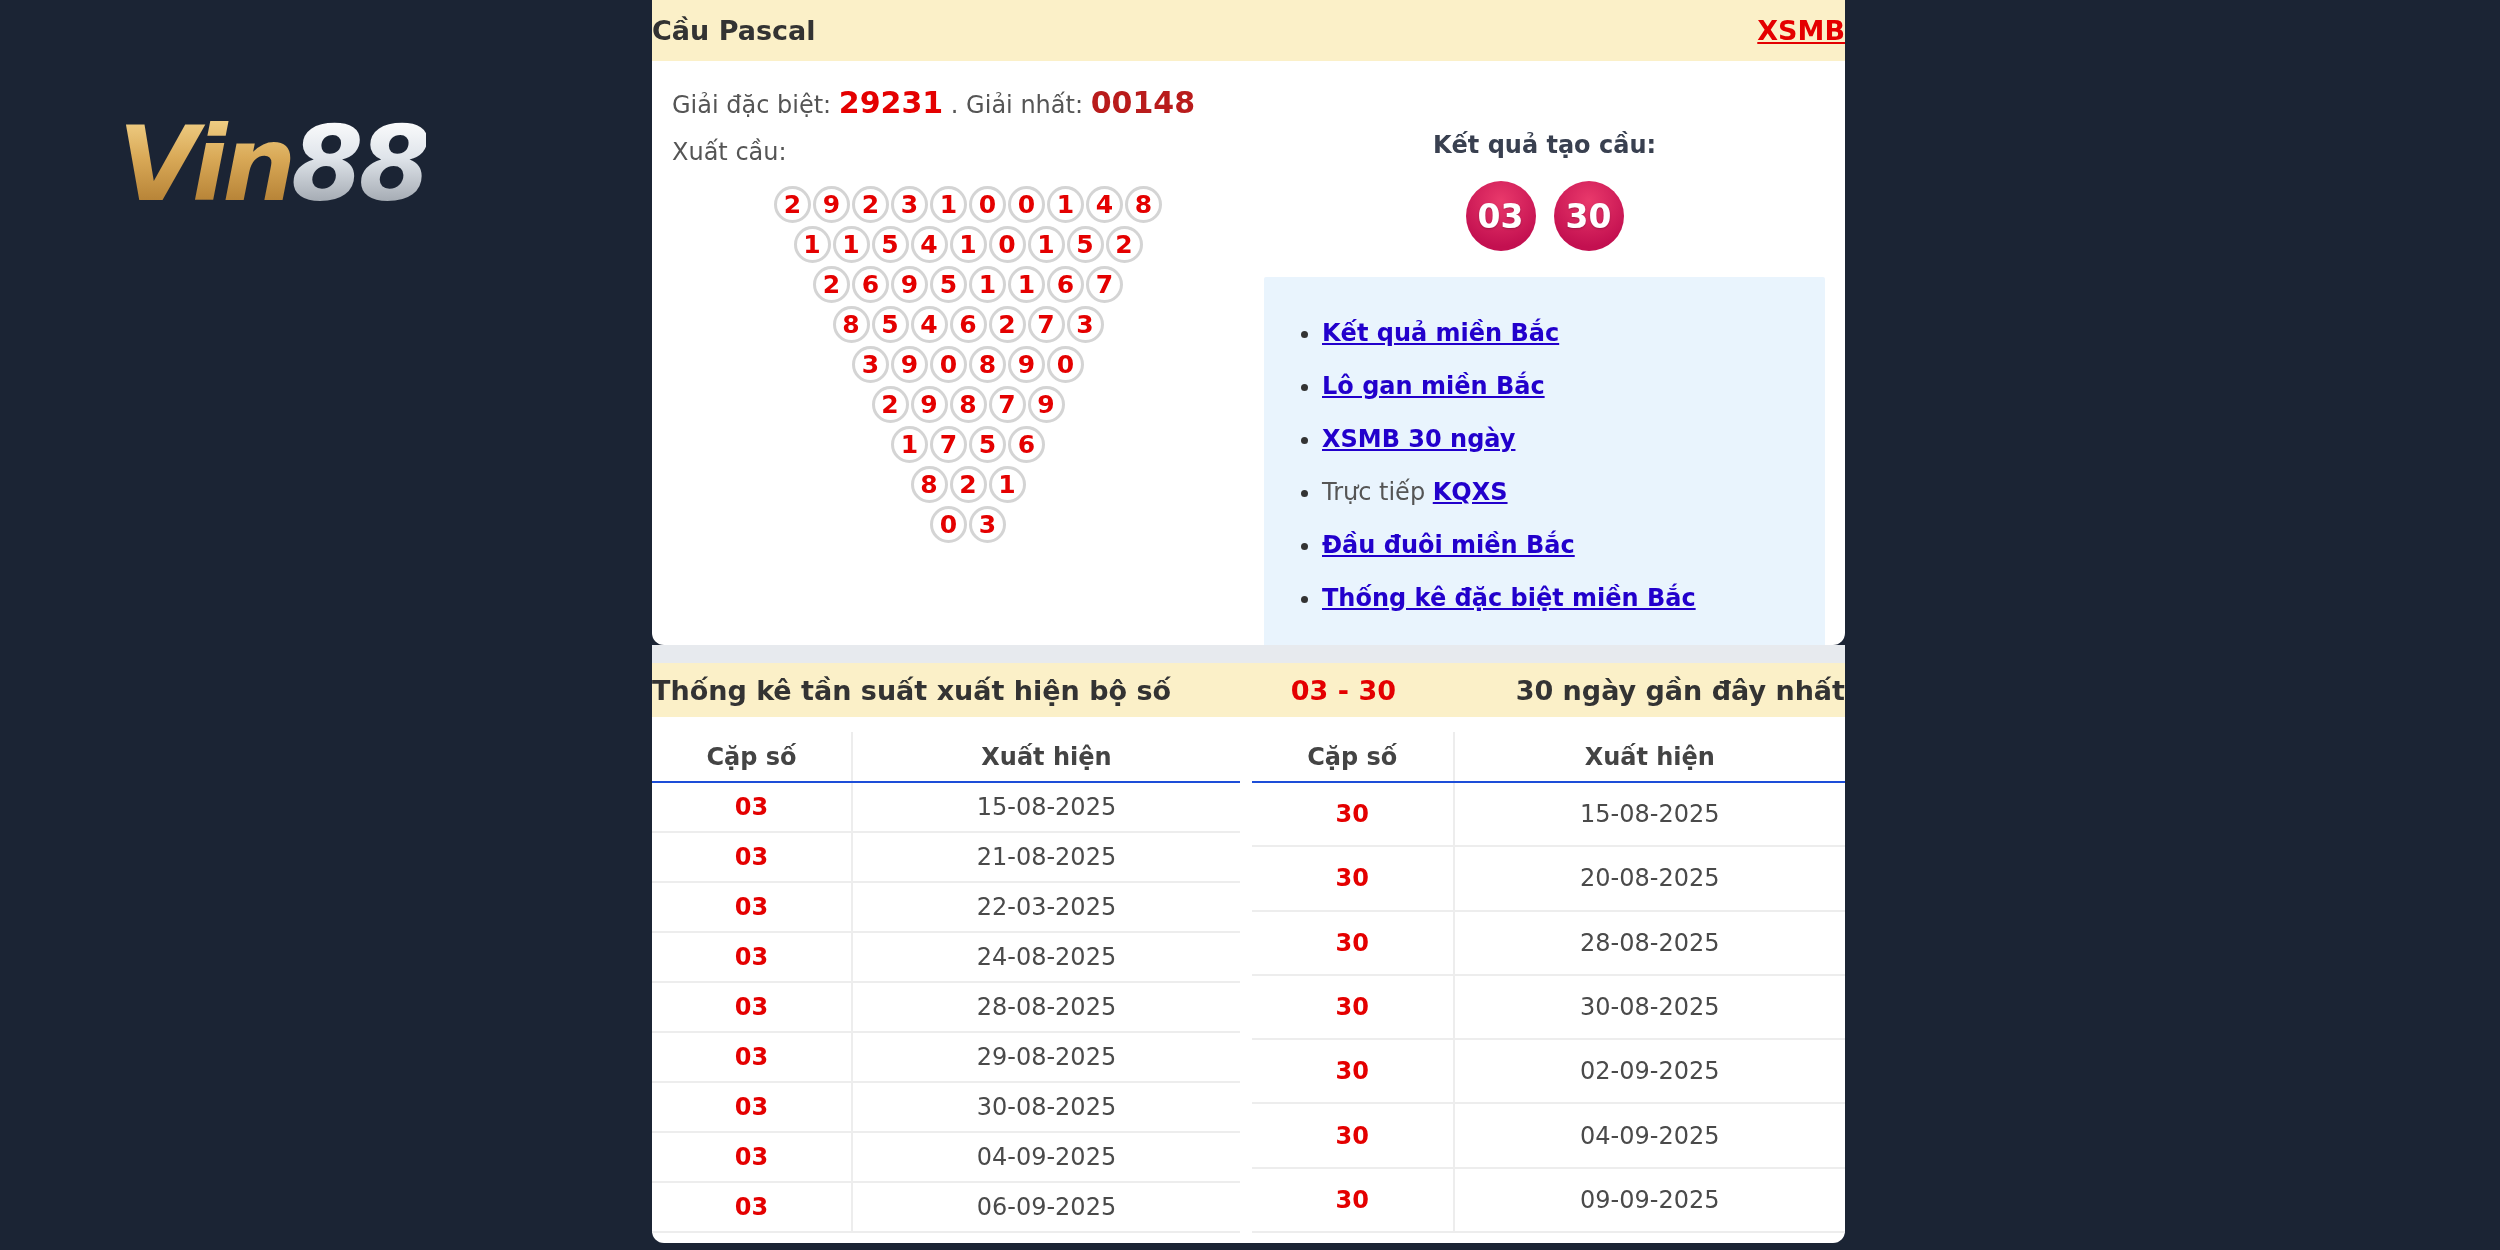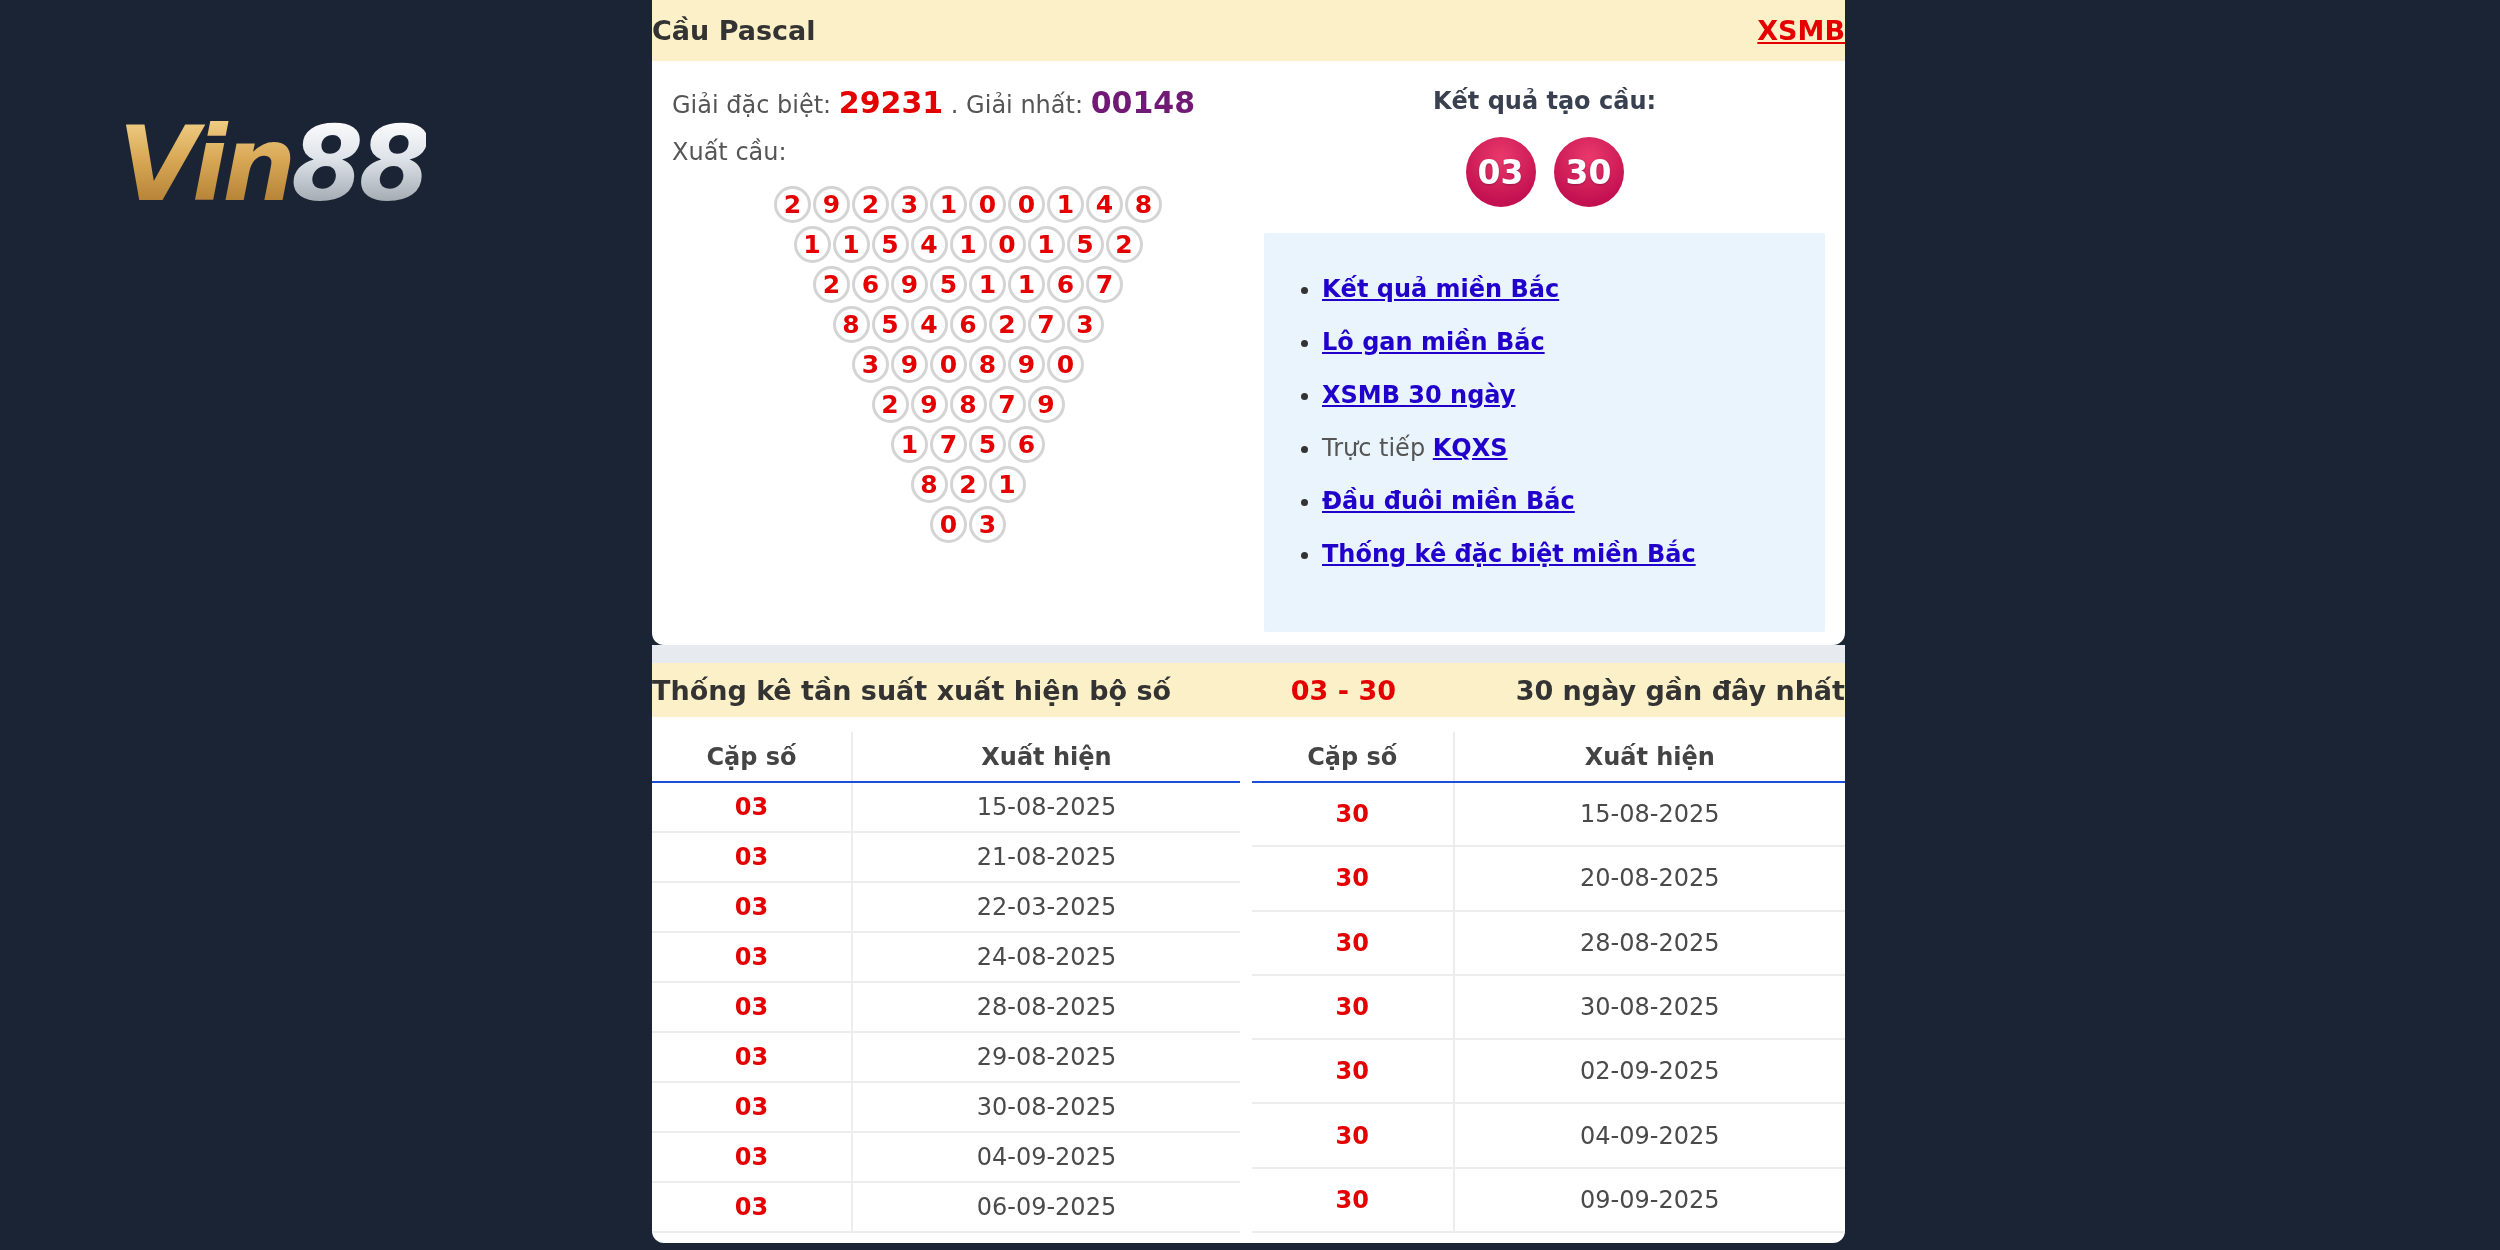--- a/index.html
+++ b/index.html
@@ -44,24 +44,24 @@
     height:61px;background:var(--band-yellow);
     display:flex;align-items:center;justify-content:space-between;
     font-weight:bold;font-size:27px;color:#333;
   }
   .band2{height:54px;}
   .band a{color:var(--accent-red);text-decoration:underline;font-weight:bold;margin-left:9px;}
   .red{color:var(--accent-red);}
   
   .card1-body{display:flex;padding:24px 20px 0 20px;}
   .left-col{width:592px;}
-  .right-col{flex:1;}
+  .right-col{flex:1;margin-top:44px;}
   .prize-line{font-size:24px;color:#555;white-space:nowrap;}
   .prize-line .big-red{font-size:30px;font-weight:bold;color:var(--accent-red);}
-  .prize-line .big-dark{font-size:30px;font-weight:bold;color:#701a75;}
+  .prize-line .big-dark{font-size:30px;font-weight:bold;color:#b91c1c;}
   .board-label{font-size:24px;color:#555;margin-top:18px;}
   .triangle{margin-top:20px;}
   .t-row{display:flex;justify-content:center;margin-bottom:3px;}
   .t-cell{
     width:37px;height:37px;border:3px solid #d4d4d4;border-radius:50%;
     margin:0 1px;display:flex;align-items:center;justify-content:center;
     font-size:25px;font-weight:bold;color:var(--accent-red);background:#fff;
   }
   .result-label{
     text-align:center;font-size:24px;font-weight:600;color:#394050;margin-top:2px;

